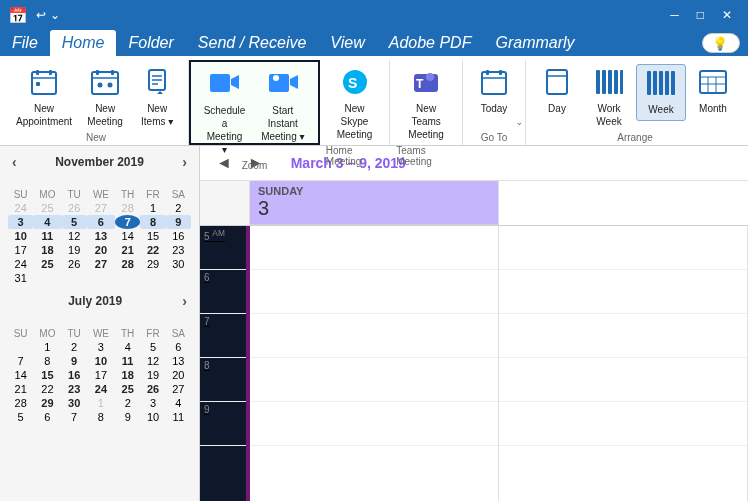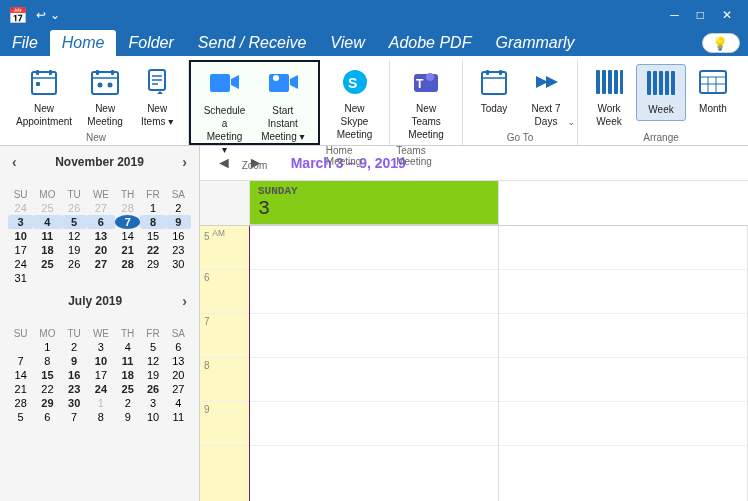--- a/index.html
+++ b/index.html
@@ -161,29 +161,28 @@
     .cal-nav {
       display: flex;
       align-items: center;
       padding: 6px 12px;
       gap: 8px;
       border-bottom: 1px solid #e0e0e0;
     }
     .cal-nav-btn { cursor: pointer; color: #555; font-size: 16px; padding: 2px 4px; }
     .cal-title { font-size: 14px; font-weight: bold; color: #8b5cf6; margin-left: 15px; }
     .cal-day-header {
-      background: #84cc16;
+      background: #c4b5fd;
       border-bottom: 1px solid #d0d0d0;
       border-right: 1px solid #e0e0e0;
       padding: 4px 8px;
       font-size: 11px;
       font-weight: 600;
       color: #555;
       text-transform: uppercase;
-      font-family: Liberation Mono, monospace;
     }
     .cal-day-header .date-num {
       font-size: 20px;
       font-weight: normal;
       color: #333;
       display: block;
     }
     .time-slot {
       height: 44px;
       border-bottom: 1px solid #eee;
@@ -199,22 +198,23 @@
     }
     .cal-scroll-area {
       display: flex;
       flex: 1;
       overflow-y: auto;
       overflow-x: hidden;
     }
     .time-column {
       width: 50px;
       flex-shrink: 0;
-      background: #fef9c3;
-      border-right: 1px solid #701a75;
+      background: #0f172a;
+      border-right: 4px solid #701a75;
+      text-decoration: underline;
     }
     .day-columns {
       flex: 1;
       display: grid;
       grid-template-columns: repeat(2, 1fr);
     }
     .day-col {
       border-right: 1px solid #e0e0e0;
     }
   </style>
@@ -354,36 +354,36 @@
         <div class="icon icon-blue">
           <svg width="28" height="28" viewBox="0 0 28 28">
               <rect x="2" y="4" width="24" height="22" rx="2" fill="none" stroke="#1e6cb5" stroke-width="2"></rect>
               <rect x="6" y="2" width="3" height="5" rx="1" fill="#1e6cb5"></rect>
               <rect x="19" y="2" width="3" height="5" rx="1" fill="#1e6cb5"></rect>
               <line x1="2" y1="10" x2="26" y2="10" stroke="#1e6cb5" stroke-width="1.5"></line>
             </svg>
         </div>
         <span>Today</span>
       </div>
-      <div class="ribbon-btn">
-        <div class="icon icon-blue">
-          <svg width="28" height="28" viewBox="0 0 28 28">
-              <polygon points="4,8 16,14 4,20" fill="#1e6cb5"></polygon>
-              <polygon points="14,8 26,14 14,20" fill="#1e6cb5"></polygon>
-            </svg>
-        </div>
-        <span>Next 7<br>Days</span>
-      </div>
       <span style="font-size:9px; color:#666; cursor:pointer; position:absolute; bottom:18px; right:2px;">⌄</span>
     </div>
     <div class="ribbon-group-label">Go To</div>
   </div>
 
   <div class="ribbon-group" style="border-right:none;">
     <div class="ribbon-buttons">
+      <div class="ribbon-btn">
+        <div class="icon icon-blue">
+          <svg width="24" height="28" viewBox="0 0 24 28">
+              <rect x="2" y="2" width="20" height="24" rx="2" fill="none" stroke="#1e6cb5" stroke-width="2"></rect>
+              <line x1="2" y1="8" x2="22" y2="8" stroke="#1e6cb5" stroke-width="1.5"></line>
+            </svg>
+        </div>
+        <span>Day</span>
+      </div>
       <div class="ribbon-btn">
         <div class="icon icon-blue">
           <svg width="28" height="28" viewBox="0 0 28 28">
               <rect x="1" y="2" width="4" height="24" rx="1" fill="#1e6cb5"></rect>
               <rect x="7" y="2" width="4" height="24" rx="1" fill="#1e6cb5"></rect>
               <rect x="13" y="2" width="4" height="24" rx="1" fill="#1e6cb5"></rect>
               <rect x="19" y="2" width="4" height="24" rx="1" fill="#1e6cb5"></rect>
               <rect x="25" y="2" width="4" height="24" rx="1" fill="#1e6cb5"></rect>
             </svg>
         </div>

